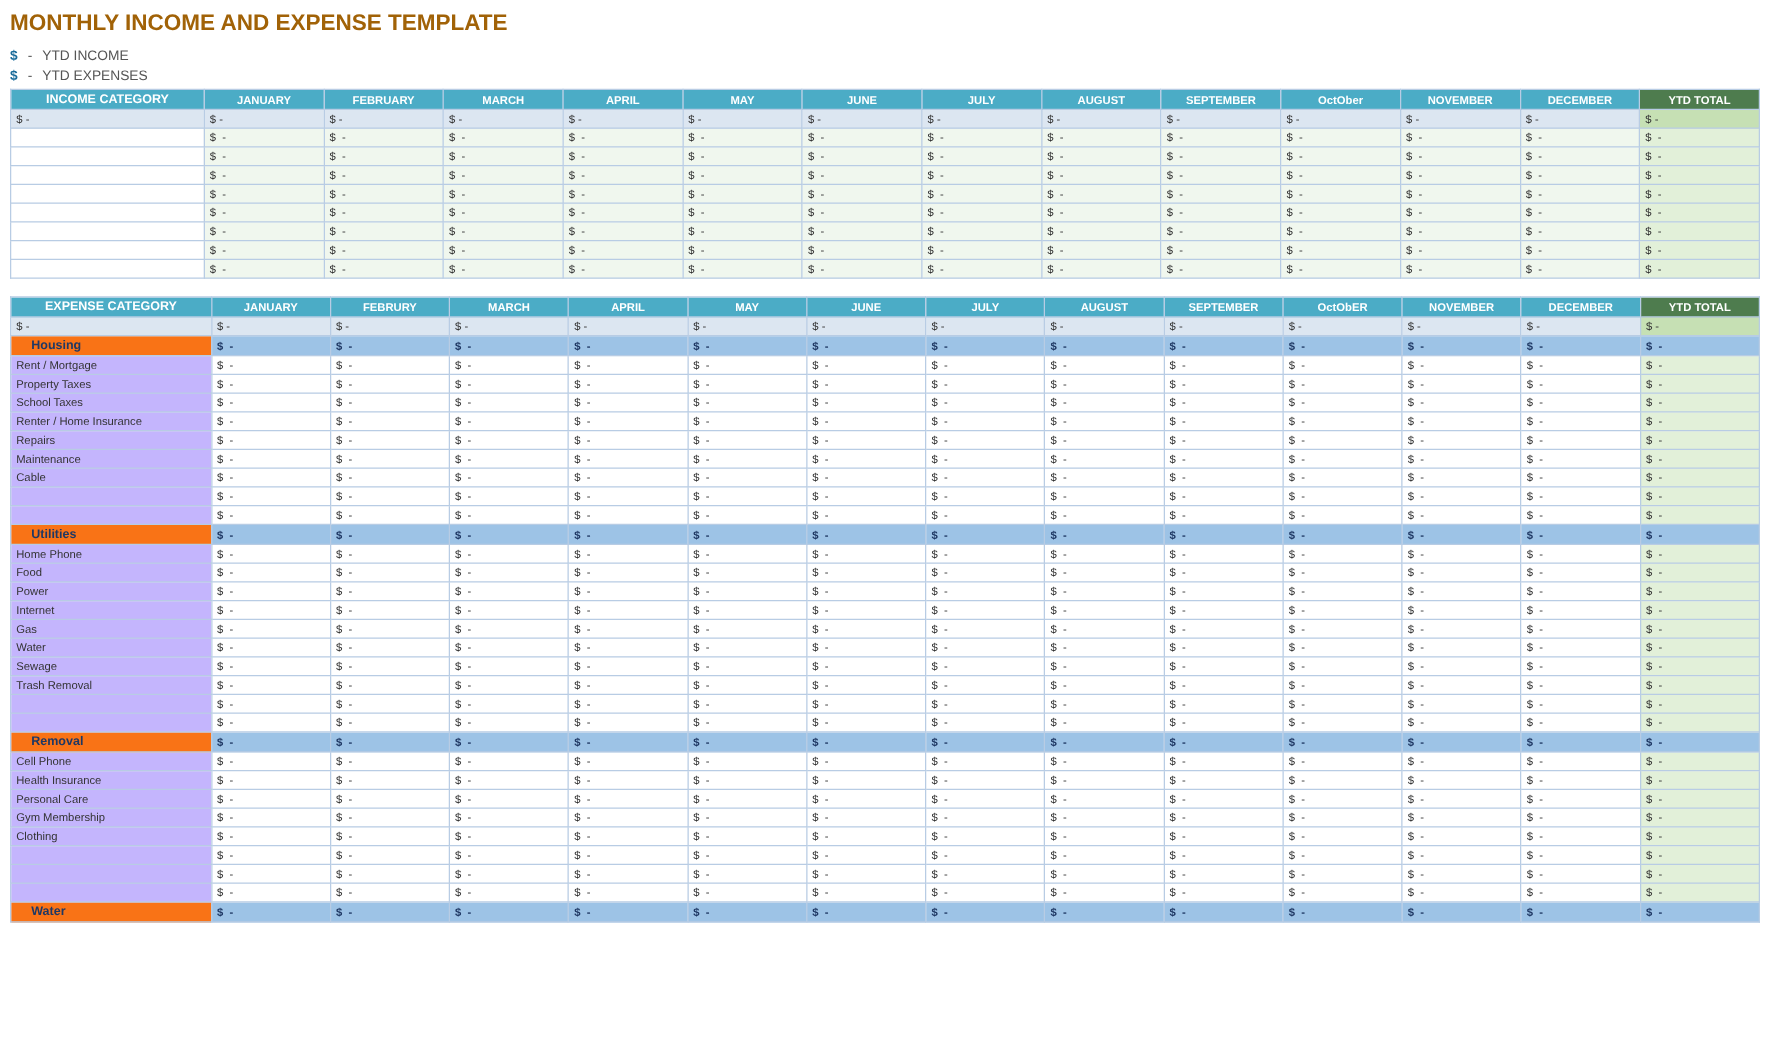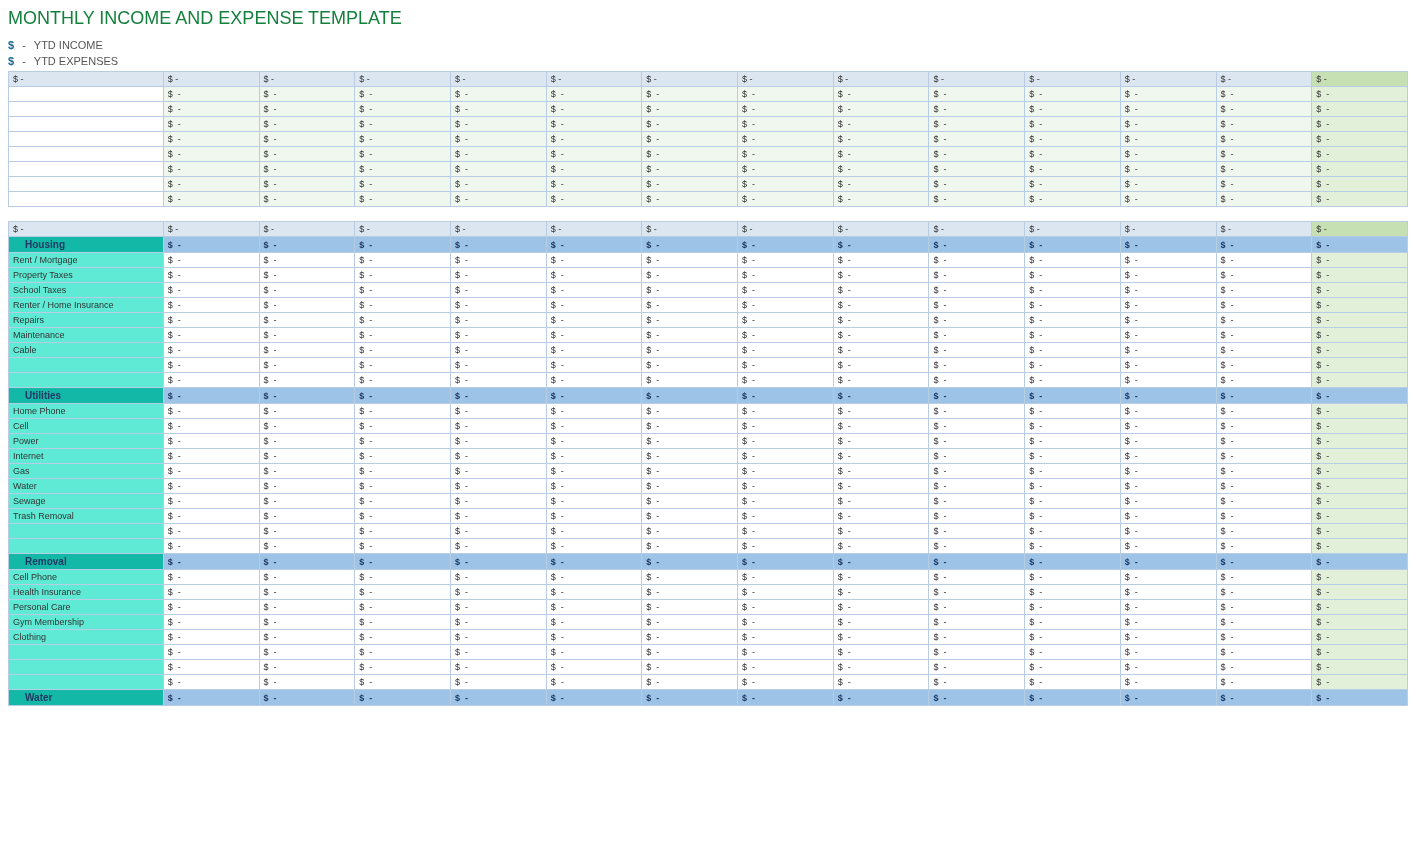--- a/index.html
+++ b/index.html
@@ -1,18 +1,18 @@
 <!DOCTYPE html>
 <html><head>
   <meta charset="utf-8">
   <style>
     * { margin: 0; padding: 0; box-sizing: border-box; }
     body { font-family: Arial, sans-serif; background: #fff; font-size: 10px; padding: 8px; }
     
-    h1.title { color: #15803d; font-size: 18px; font-weight: normal; margin-bottom: 10px; }
+    h1.title { color: #a16207; font-size: 18px; font-weight: bold; margin-bottom: 10px; }
     
     .ytd-row { display: flex; align-items: center; margin-bottom: 4px; font-size: 11px; }
     .ytd-dollar { color: #1a6b9a; font-weight: bold; margin-right: 8px; }
     .ytd-dash { margin-right: 8px; color: #555; }
     .ytd-label { color: #555; }
     
     .section { margin-bottom: 14px; }
     
     table { border-collapse: collapse; width: 100%; }
     
@@ -67,34 +67,34 @@
     .income-row .ytd-cell { background-color: #e2f0d9; }
     
     
     .section-header td {
       background-color: #9dc3e6;
       font-weight: bold;
       font-size: 9px;
       color: #1f3864;
     }
     .section-header .cat-cell {
-      background-color: #14b8a6;
+      background-color: #f97316;
       font-weight: bold;
       font-size: 10px;
       color: #1f3864;
       padding-left: 16px;
     }
     .section-header .ytd-cell {
       background-color: #9dc3e6;
     }
 
     
     .sub-row td { background-color: #fff; font-size: 9px; color: #333; }
     .sub-row .ytd-cell { background-color: #e2f0d9; }
-    .sub-row .cat-cell { background-color: #5eead4; margin-left: 12px; }
+    .sub-row .cat-cell { background-color: #c4b5fd; margin-left: 12px; }
 
     .dollar-val { text-align: right; }
     .cat-cell { min-width: 110px; }
     
     .money-cell { text-align: left; min-width: 68px; }
     .ytd-cell { min-width: 68px; }
     
     .bold-label { font-weight: bold; }
   </style>
 </head>
@@ -109,20 +109,36 @@
 </div>
 <div class="ytd-row">
   <span class="ytd-dollar">$</span>
   <span class="ytd-dash">-</span>
   <span class="ytd-label">YTD EXPENSES</span>
 </div>
 
 <div class="section">
   <table>
     <thead>
+      <tr>
+        <th class="header-category">INCOME CATEGORY</th>
+        <th class="header-month">JANUARY</th>
+        <th class="header-month">FEBRUARY</th>
+        <th class="header-month">MARCH</th>
+        <th class="header-month">APRIL</th>
+        <th class="header-month">MAY</th>
+        <th class="header-month">JUNE</th>
+        <th class="header-month">JULY</th>
+        <th class="header-month">AUGUST</th>
+        <th class="header-month">SEPTEMBER</th>
+        <th class="header-month">OctOber</th>
+        <th class="header-month">NOVEMBER</th>
+        <th class="header-month">DECEMBER</th>
+        <th class="header-ytd">YTD TOTAL</th>
+      </tr>
       <tr class="dollar-row">
         <td class="cat-cell dollar-val">$ -</td>
         <td class="money-cell">$ -</td>
         <td class="money-cell">$ -</td>
         <td class="money-cell">$ -</td>
         <td class="money-cell">$ -</td>
         <td class="money-cell">$ -</td>
         <td class="money-cell">$ -</td>
         <td class="money-cell">$ -</td>
         <td class="money-cell">$ -</td>
@@ -262,20 +278,36 @@
           <td class="money-cell">$&nbsp;&nbsp;-</td>
           <td class="ytd-cell">$&nbsp;&nbsp;-</td>
         </tr>
       </tbody>
   </table>
 </div>
 
 <div class="section">
   <table>
     <thead>
+      <tr>
+        <th class="header-category">EXPENSE CATEGORY</th>
+        <th class="header-month">JANUARY</th>
+        <th class="header-month">FEBRURY</th>
+        <th class="header-month">MARCH</th>
+        <th class="header-month">APRIL</th>
+        <th class="header-month">MAY</th>
+        <th class="header-month">JUNE</th>
+        <th class="header-month">JULY</th>
+        <th class="header-month">AUGUST</th>
+        <th class="header-month">SEPTEMBER</th>
+        <th class="header-month">OctObER</th>
+        <th class="header-month">NOVEMBER</th>
+        <th class="header-month">DECEMBER</th>
+        <th class="header-ytd">YTD TOTAL</th>
+      </tr>
       <tr class="dollar-row">
         <td class="cat-cell dollar-val">$ -</td>
         <td class="money-cell">$ -</td>
         <td class="money-cell">$ -</td>
         <td class="money-cell">$ -</td>
         <td class="money-cell">$ -</td>
         <td class="money-cell">$ -</td>
         <td class="money-cell">$ -</td>
         <td class="money-cell">$ -</td>
         <td class="money-cell">$ -</td>
@@ -473,21 +505,21 @@
           <td class="money-cell">$&nbsp;&nbsp;-</td>
           <td class="money-cell">$&nbsp;&nbsp;-</td>
           <td class="money-cell">$&nbsp;&nbsp;-</td>
           <td class="money-cell">$&nbsp;&nbsp;-</td>
           <td class="money-cell">$&nbsp;&nbsp;-</td>
           <td class="money-cell">$&nbsp;&nbsp;-</td>
           <td class="money-cell">$&nbsp;&nbsp;-</td>
           <td class="ytd-cell">$&nbsp;&nbsp;-</td>
         </tr>
         <tr class="sub-row">
-          <td class="cat-cell">Cell</td>
+          <td class="cat-cell">Food</td>
           <td class="money-cell">$&nbsp;&nbsp;-</td>
           <td class="money-cell">$&nbsp;&nbsp;-</td>
           <td class="money-cell">$&nbsp;&nbsp;-</td>
           <td class="money-cell">$&nbsp;&nbsp;-</td>
           <td class="money-cell">$&nbsp;&nbsp;-</td>
           <td class="money-cell">$&nbsp;&nbsp;-</td>
           <td class="money-cell">$&nbsp;&nbsp;-</td>
           <td class="money-cell">$&nbsp;&nbsp;-</td>
           <td class="money-cell">$&nbsp;&nbsp;-</td>
           <td class="money-cell">$&nbsp;&nbsp;-</td>

